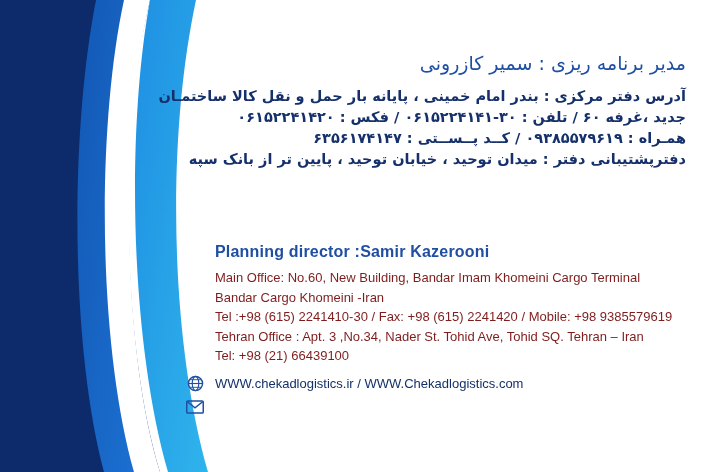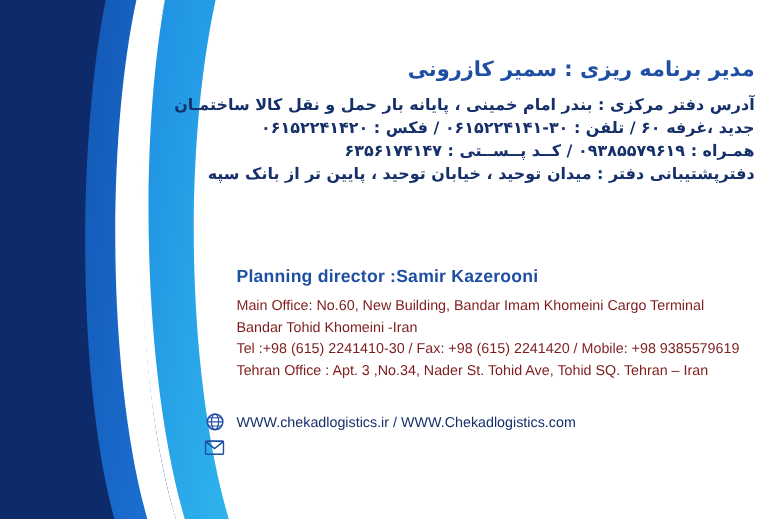--- a/index.html
+++ b/index.html
@@ -31,21 +31,21 @@
     top: 52px;
     width: 470px;
     direction: rtl;
     text-align: right;
     color: #1a2a6c;
     font-family: "DejaVu Sans", sans-serif;
   }
   .fa-title {
     color: #1f4fa3;
     font-size: 19px;
-    font-weight: bold;
+    font-weight: normal;
     letter-spacing: 0.5px;
     margin-bottom: 12px;
     white-space: nowrap;
   }
   .fa-line {
     color: #15306b;
     font-size: 14.5px;
     line-height: 21px;
     font-weight: bold;
     white-space: nowrap;
@@ -140,23 +140,24 @@
     <div class="fa-title">مدیر برنامه ریزی : سمیر کازرونی</div>
     <div class="fa-line">آدرس دفتر مرکزی : بندر امام خمینی ، پایانه بار حمل و نقل کالا  ساختمـان</div>
     <div class="fa-line">جدید ،غرفه ۶۰ / تلفن : ۳۰-۰۶۱۵۲۲۴۱۴۱ / فکس : ۰۶۱۵۲۲۴۱۴۲۰</div>
     <div class="fa-line">همـراه : ۰۹۳۸۵۵۷۹۶۱۹   /   کــد پــســتی : ۶۳۵۶۱۷۴۱۴۷</div>
     <div class="fa-line">دفترپشتیبانی دفتر : میدان توحید ، خیابان توحید ، پایین تر از بانک سپه</div>
   </div>
 
   <div class="en-block">
     <div class="en-title">Planning director :Samir Kazerooni</div>
     <div class="en-line">Main Office: No.60, New Building, Bandar Imam Khomeini Cargo Terminal</div>
-    <div class="en-line">Bandar Tohid Khomeini -Iran</div>
+    <div class="en-line">Bandar Cargo Khomeini -Iran</div>
     <div class="en-line gap">Tel :+98 (615) 2241410-30  /  Fax: +98 (615) 2241420 / Mobile: +98 9385579619</div>
     <div class="en-line gap">Tehran Office : Apt. 3 ,No.34, Nader St. Tohid Ave, Tohid SQ. Tehran – Iran</div>
+    <div class="en-line">Tel: +98 (21) 66439100</div>
   </div>
 
   <div class="contact-rows">
 
     <div class="contact-row">
       <span class="contact-icon">
         <svg width="17" height="17" viewBox="0 0 24 24" xmlns="http://www.w3.org/2000/svg">
           <circle cx="12" cy="12" r="10" fill="none" stroke="#1f4fa3" stroke-width="2"></circle>
           <ellipse cx="12" cy="12" rx="4.6" ry="10" fill="none" stroke="#1f4fa3" stroke-width="1.6"></ellipse>
           <line x1="2" y1="12" x2="22" y2="12" stroke="#1f4fa3" stroke-width="1.6"></line>

